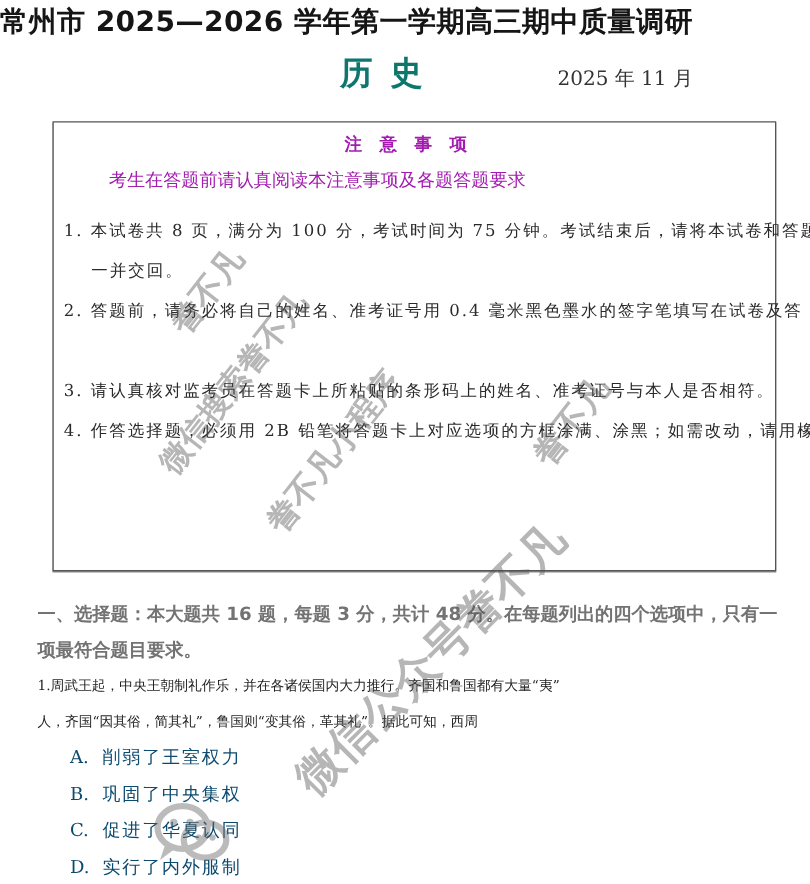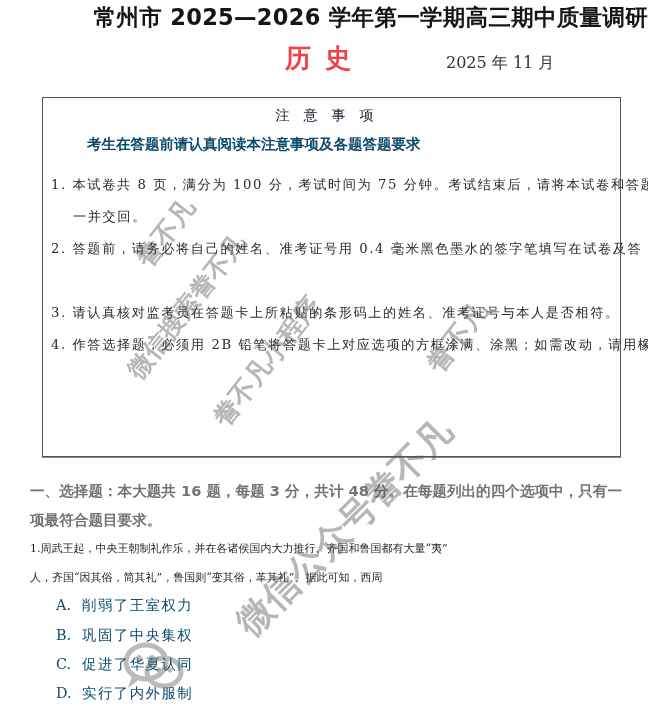--- a/index.html
+++ b/index.html
@@ -13,37 +13,37 @@
       position: relative;
       overflow: hidden;
       color: #1a1a1a;
       font-family: "DejaVu Serif", "Liberation Serif", serif;
     }
     .page-title {
       position: absolute;
       left: 0;
       width: 648px;
       top: 2px;
-      text-align: right;
+      text-align: left;
       font-family: "DejaVu Sans", "Liberation Sans", sans-serif;
       font-weight: bold;
       font-size: 22.5px;
       letter-spacing: 0.3px;
       color: #151515;
       white-space: nowrap;
     }
     .subject {
       position: absolute;
-      left: 285px;
+      left: 272px;
       top: 41px;
       font-family: "DejaVu Serif", "Liberation Serif", serif;
       font-weight: bold;
       font-size: 26px;
       letter-spacing: 14px;
-      color: #ef4444;
+      color: #0f766e;
       white-space: nowrap;
     }
     .exam-date {
       position: absolute;
       left: 446px;
       top: 53px;
       font-size: 16px;
       color: #333;
       white-space: nowrap;
     }
@@ -56,34 +56,34 @@
       border: 1.5px solid #555;
       box-sizing: border-box;
       box-shadow: 0 1px 0 #888;
     }
     .notice-title {
       position: absolute;
       left: 0;
       width: 100%;
       top: 9px;
       text-align: center;
-      font-weight: normal;
+      font-weight: bold;
       font-size: 14px;
       letter-spacing: 14px;
-      color: #0f172a;
+      color: #a21caf;
       white-space: nowrap;
     }
     .notice-subtitle {
       position: absolute;
       left: 44px;
       top: 37px;
       font-family: "DejaVu Sans", "Liberation Sans", sans-serif;
-      font-weight: bold;
+      font-weight: normal;
       font-size: 14.5px;
-      color: #0c4a6e;
+      color: #a21caf;
       white-space: nowrap;
     }
     .notice-line {
       position: absolute;
       font-size: 13.2px;
       color: #2a2a2a;
       white-space: nowrap;
       letter-spacing: 1.6px;
     }
     .section-heading {

